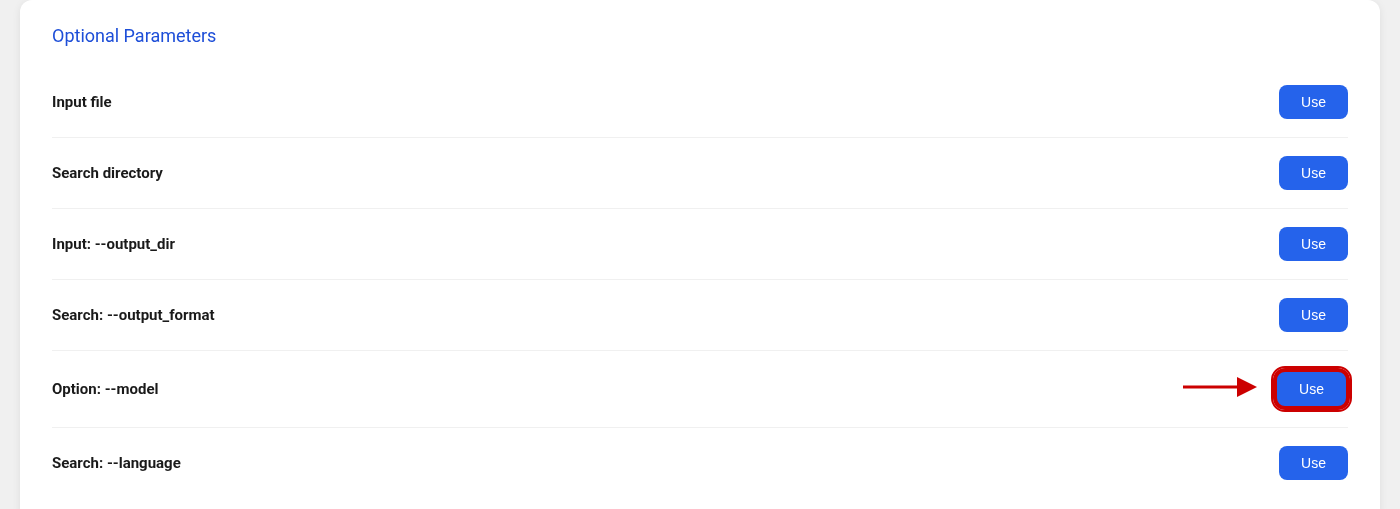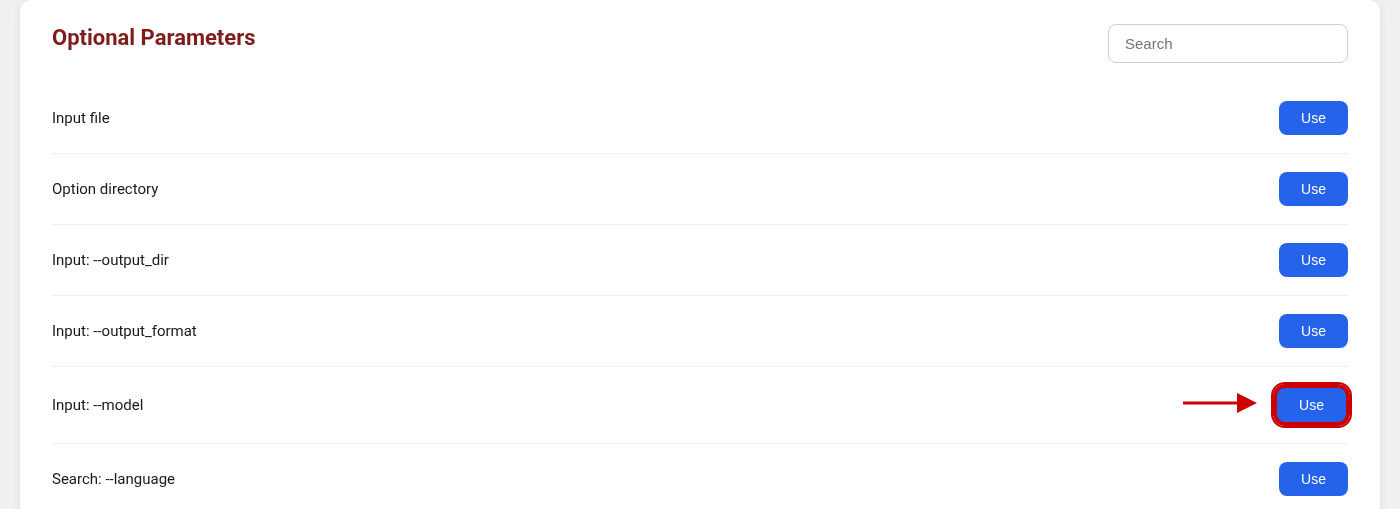--- a/index.html
+++ b/index.html
@@ -28,23 +28,23 @@
     }
 
     .card-header {
       display: flex;
       align-items: flex-start;
       justify-content: space-between;
       margin-bottom: 20px;
     }
 
     .card-title {
-      font-size: 22px;
-      font-weight: 700;
-      color: #7f1d1d;
+      font-size: 18px;
+      font-weight: 400;
+      color: #1d4ed8;
       line-height: 1.3;
     }
 
     .search-input {
       border: 1.5px solid #d0d0d0;
       border-radius: 8px;
       padding: 10px 16px;
       font-size: 15px;
       color: #999;
       width: 240px;
@@ -64,21 +64,21 @@
       border-bottom: 1px solid #f0f0f0;
       position: relative;
     }
 
     .param-row:last-child {
       border-bottom: none;
     }
 
     .param-label {
       font-size: 15px;
-      font-weight: 400;
+      font-weight: 700;
       color: #1a1a1a;
     }
 
     .param-row-right {
       display: flex;
       align-items: center;
       gap: 16px;
     }
 
     .use-button {
@@ -112,50 +112,49 @@
       outline: 2px solid #cc0000;
       outline-offset: 2px;
     }
   </style>
 </head>
 <body>
 
 <div class="card">
   <div class="card-header">
     <span class="card-title">Optional Parameters</span>
-    <input class="search-input" type="text" placeholder="Search" style="">
   </div>
 
   <div class="params-list" id="params-list">
   <div class="param-row">
         <span class="param-label">Input file</span>
         <div class="param-row-right">
           <button class="use-button">Use</button>
         </div>
       </div>
       <div class="param-row">
-        <span class="param-label">Option directory</span>
+        <span class="param-label">Search directory</span>
         <div class="param-row-right">
           <button class="use-button">Use</button>
         </div>
       </div>
       <div class="param-row">
         <span class="param-label">Input: --output_dir</span>
         <div class="param-row-right">
           <button class="use-button">Use</button>
         </div>
       </div>
       <div class="param-row">
-        <span class="param-label">Input: --output_format</span>
+        <span class="param-label">Search: --output_format</span>
         <div class="param-row-right">
           <button class="use-button">Use</button>
         </div>
       </div>
       <div class="param-row">
-        <span class="param-label">Input: --model</span>
+        <span class="param-label">Option: --model</span>
         <div class="param-row-right">
           <div>
       <svg class="arrow-svg" viewBox="0 0 80 36" fill="none" xmlns="http://www.w3.org/2000/svg">
         <line x1="4" y1="18" x2="58" y2="18" stroke="#cc0000" stroke-width="3"></line>
         <polygon points="58,8 78,18 58,28" fill="#cc0000"></polygon>
       </svg>
     </div>
           <button class="use-button-circled">Use</button>
         </div>
       </div>

